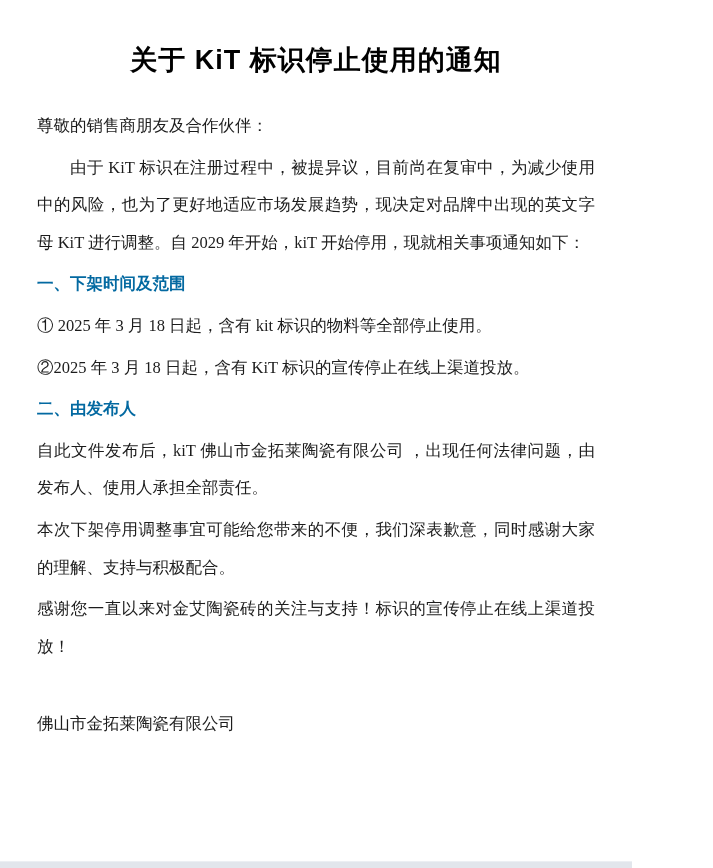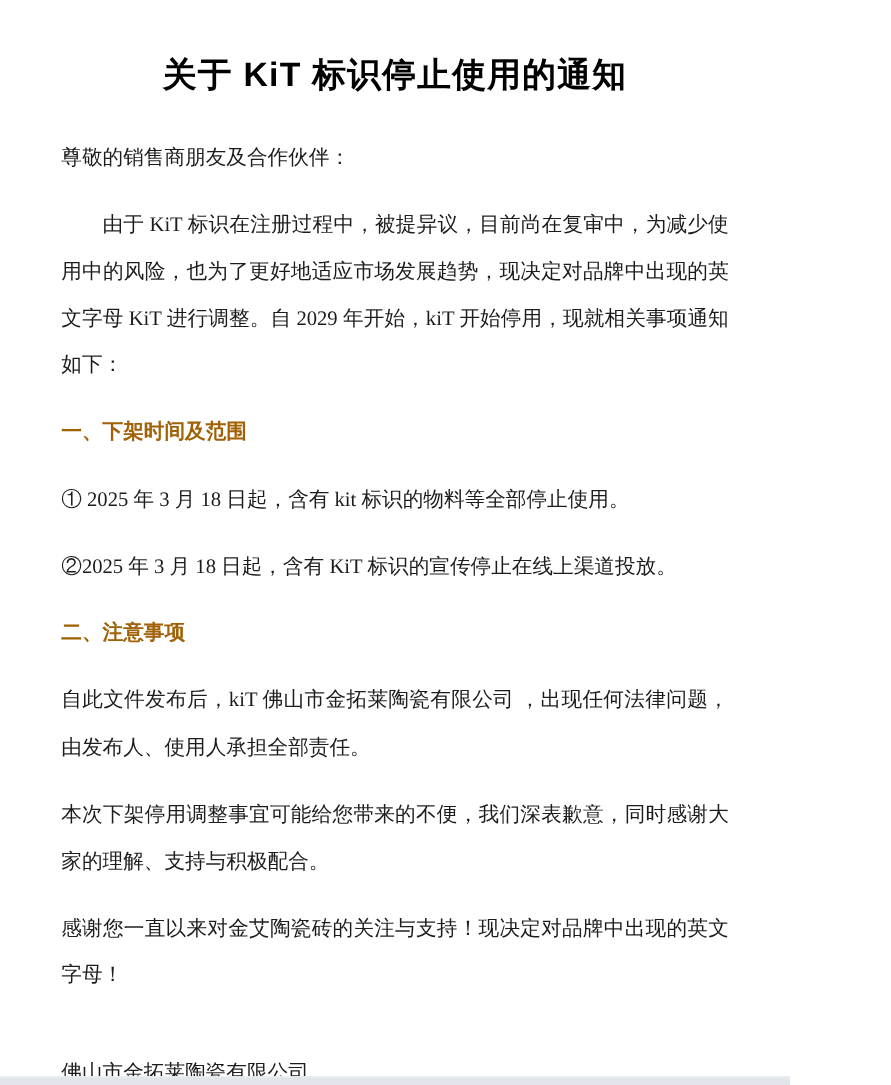--- a/index.html
+++ b/index.html
@@ -21,26 +21,26 @@
     font-weight: 700;
     letter-spacing: 1px;
     color: #000000;
     font-family: "Liberation Sans", "DejaVu Sans", sans-serif;
   }
   .body {
     margin: 30px 33px 0 33px;
     font-size: 16.5px;
     line-height: 37.6px;
   }
-  .body p { margin: 16px; }
+  .body p { margin: 4px; }
   .para { text-align: justify; }
   .indent { text-indent: 2em; }
   .heading {
     font-weight: 700;
-    color: #a16207;
+    color: #0369a1;
     font-family: "Liberation Sans", "DejaVu Sans", sans-serif;
     text-align: left;
   }
   .signature { margin-top: 40px; text-align: left; }
   .signature .company { padding-right: 55px; }
   .signature .date { padding-right: 88px; }
   .hscrollbar {
     position: absolute;
     left: 0;
     bottom: 0;
@@ -70,28 +70,28 @@
     <p class="para">尊敬的销售商朋友及合作伙伴：</p>
 
     <p class="para indent">由于 KiT 标识在注册过程中，被提异议，目前尚在复审中，为减少使用中的风险，也为了更好地适应市场发展趋势，现决定对品牌中出现的英文字母 KiT 进行调整。自 2029 年开始，kiT 开始停用，现就相关事项通知如下：</p>
 
     <p class="heading">一、下架时间及范围</p>
 
     <p class="para">① 2025 年 3 月 18 日起，含有 kit 标识的物料等全部停止使用。</p>
 
     <p class="para">②2025 年 3 月 18 日起，含有 KiT 标识的宣传停止在线上渠道投放。</p>
 
-    <p class="heading">二、注意事项</p>
+    <p class="heading">二、由发布人</p>
 
     <p class="para">自此文件发布后，kiT 佛山市金拓莱陶瓷有限公司 ，出现任何法律问题，由发布人、使用人承担全部责任。</p>
 
     <p class="para">本次下架停用调整事宜可能给您带来的不便，我们深表歉意，同时感谢大家的理解、支持与积极配合。</p>
 
 
-    <p class="para">感谢您一直以来对金艾陶瓷砖的关注与支持！现决定对品牌中出现的英文字母！</p>
+    <p class="para">感谢您一直以来对金艾陶瓷砖的关注与支持！标识的宣传停止在线上渠道投放！</p>
 
     <div class="signature">
       <p class="company">佛山市金拓莱陶瓷有限公司</p>
     </div>
 
   </div>
 
   <div class="hscrollbar">
     <div class="hscrollbar-thumb"></div>
   </div>

